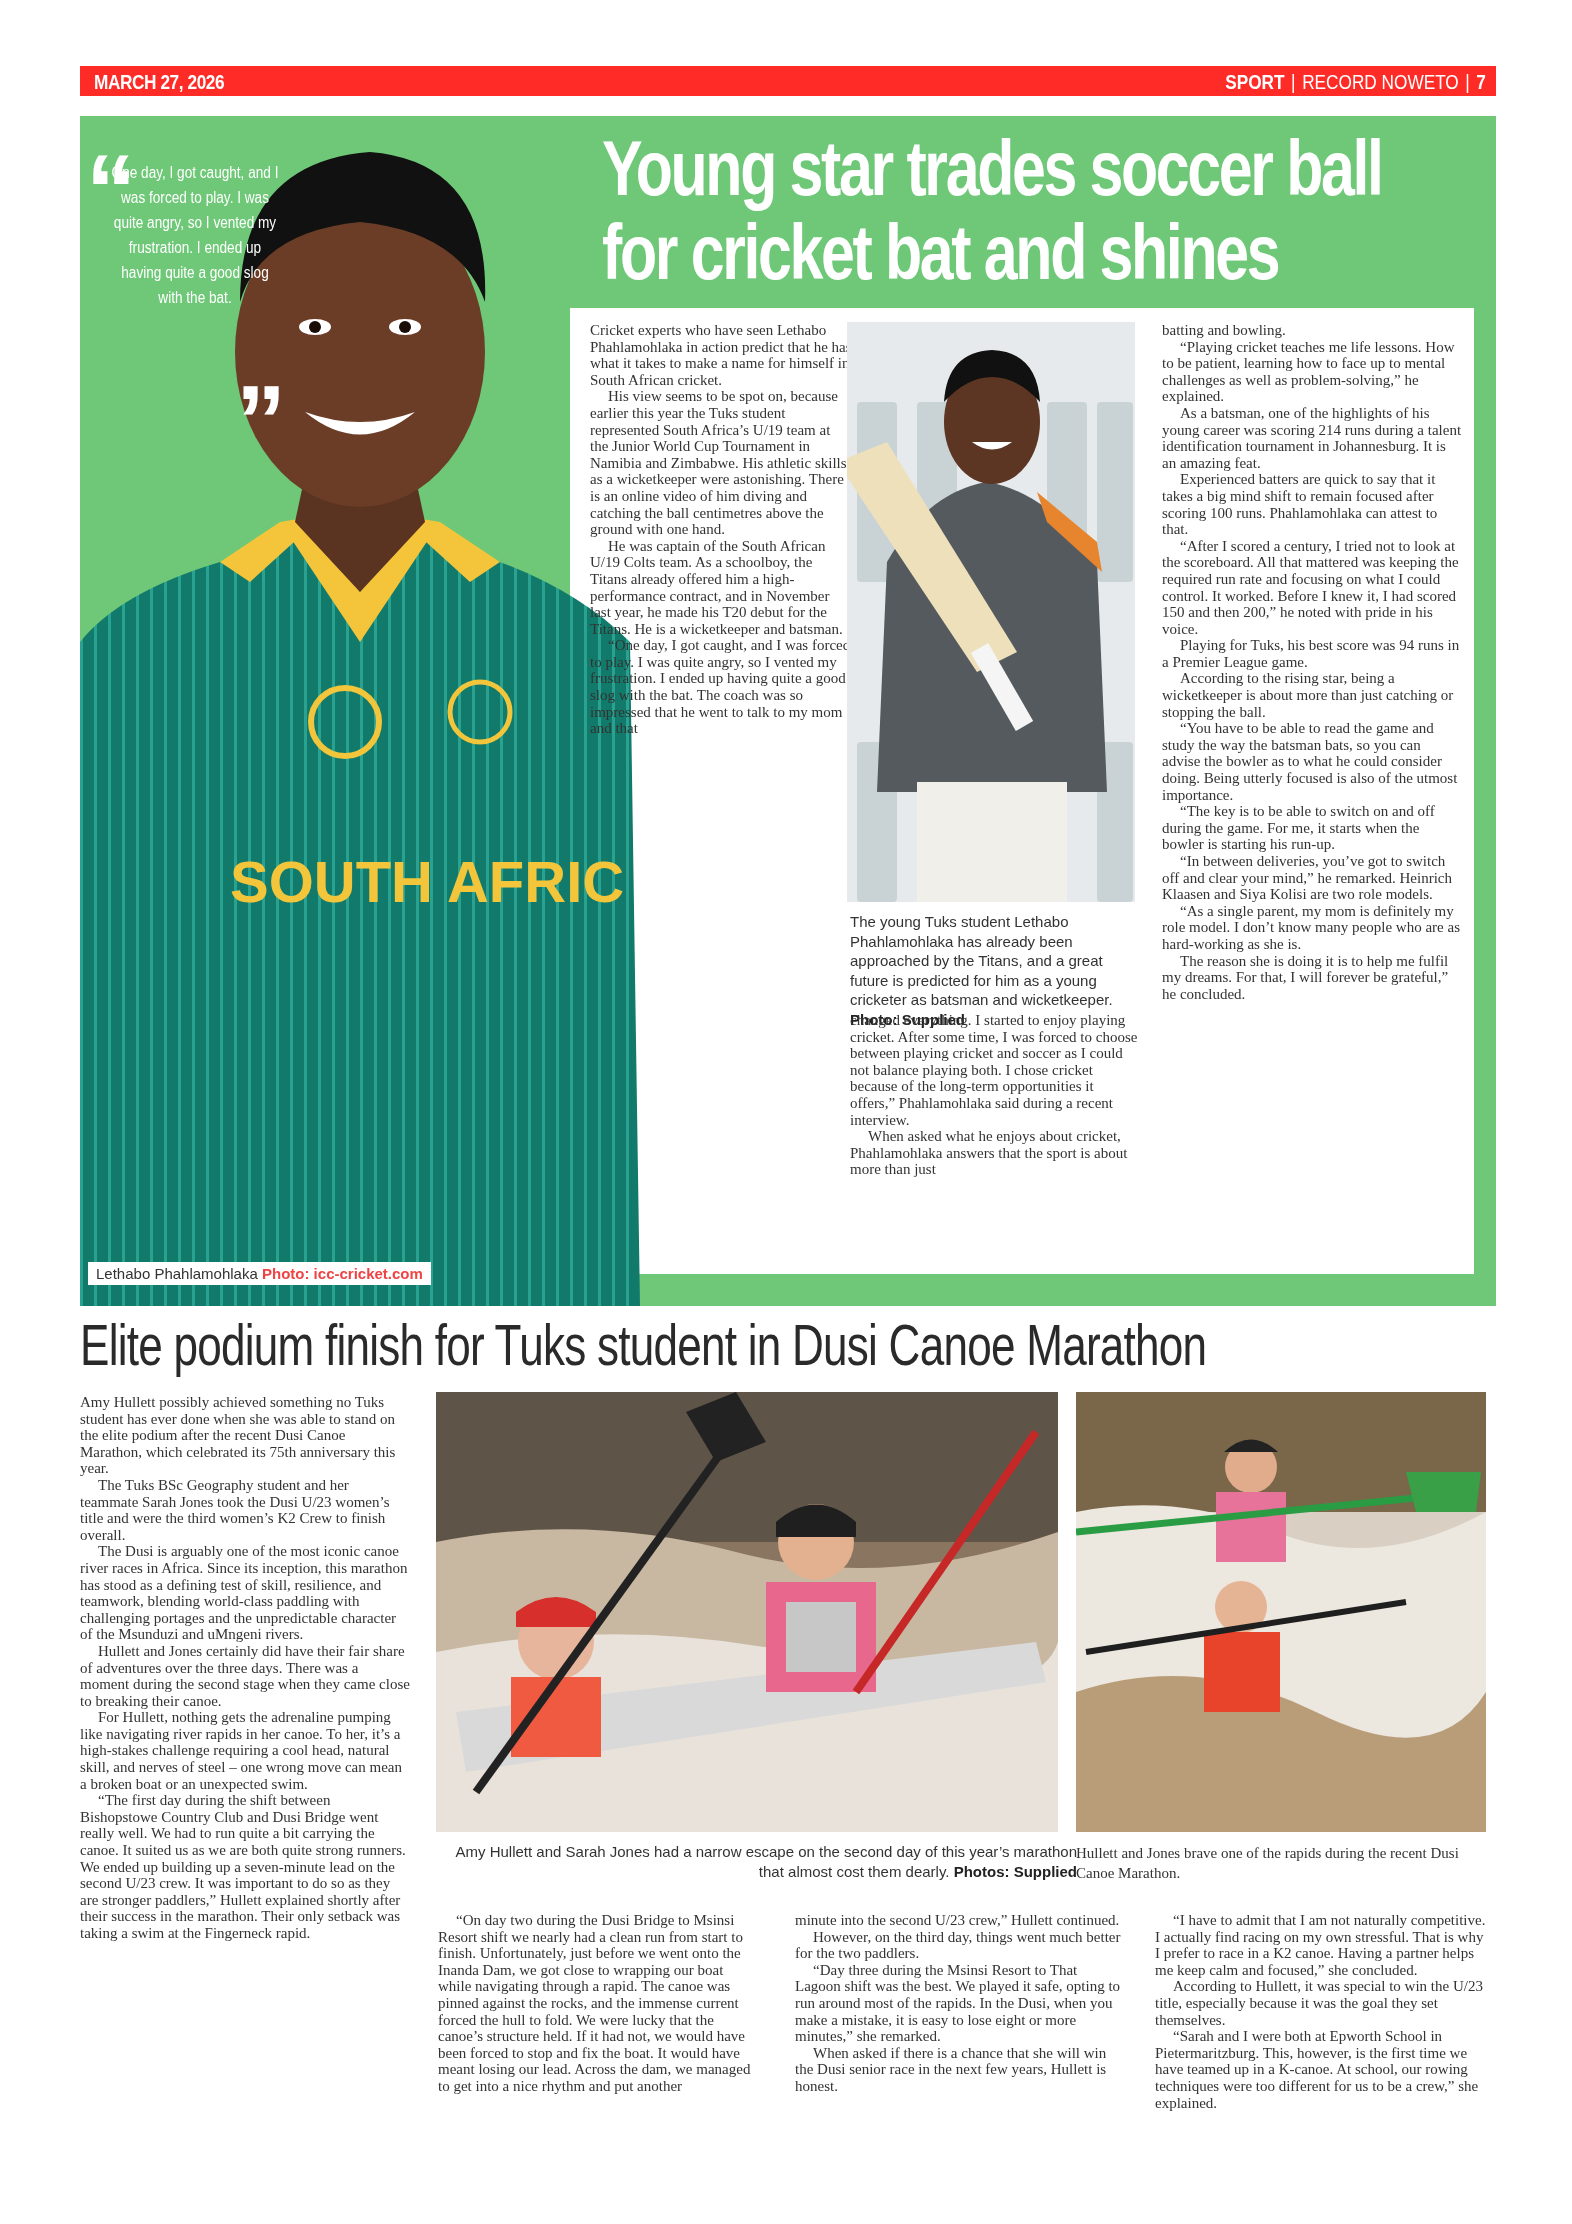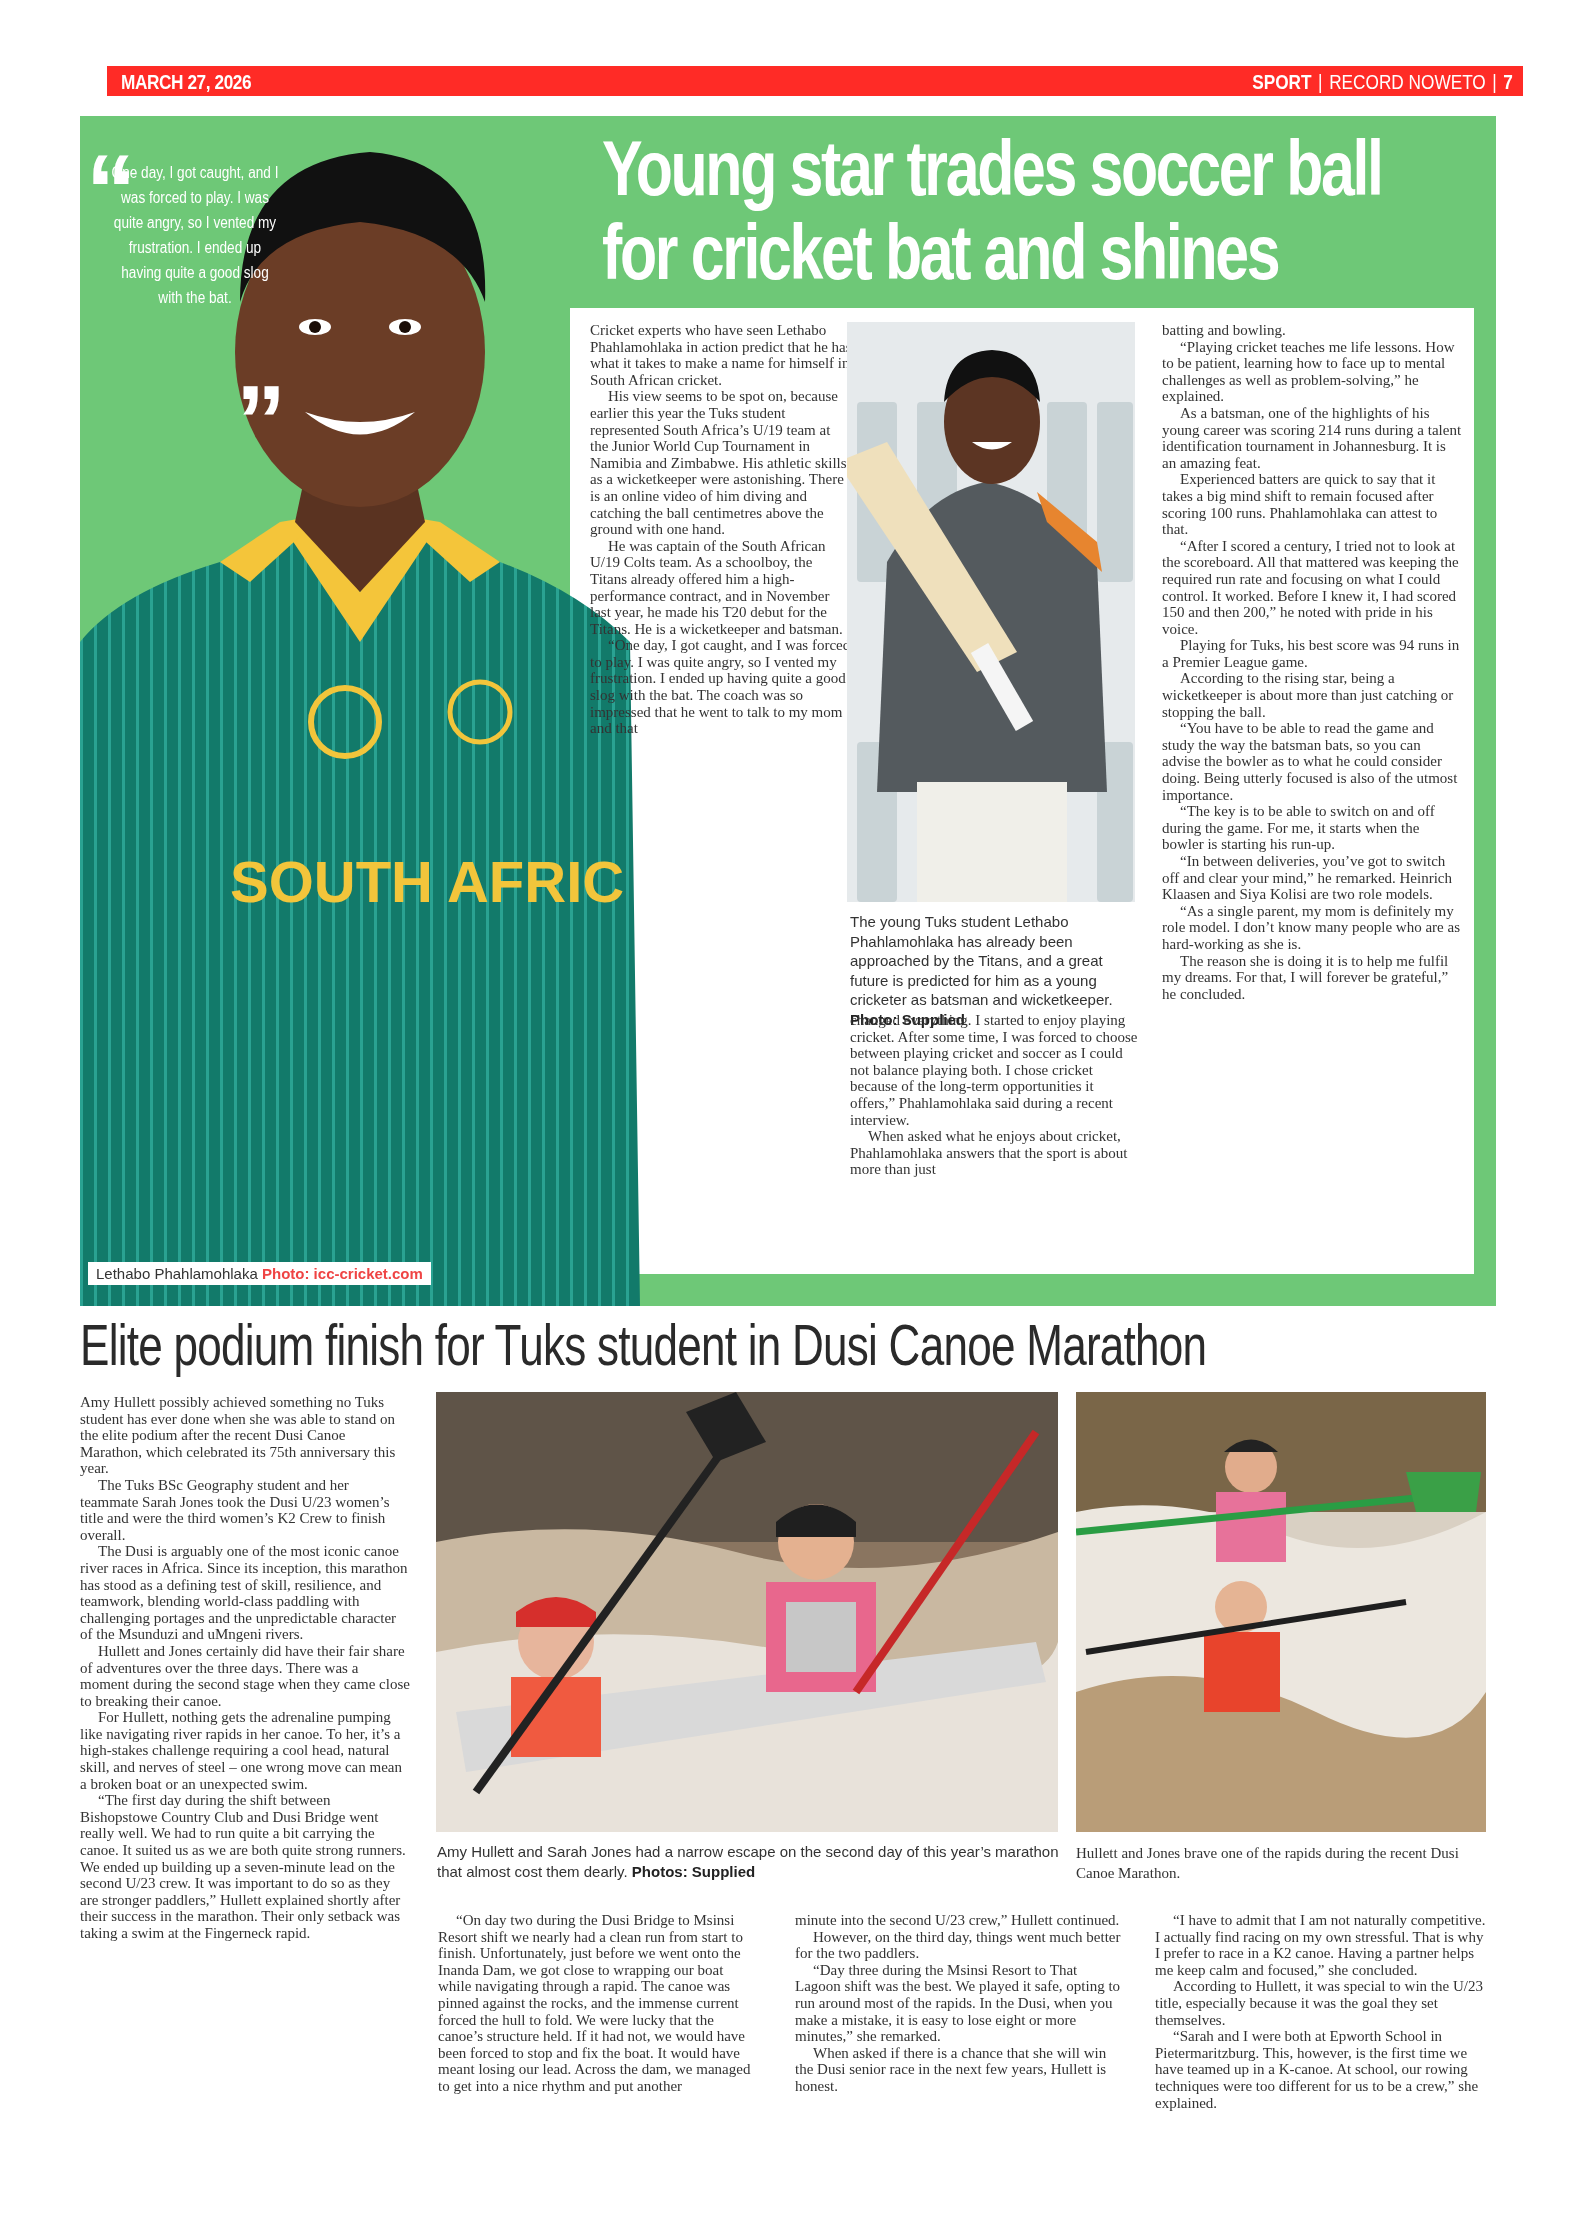--- a/index.html
+++ b/index.html
@@ -1,19 +1,19 @@
 <!DOCTYPE html>
 <html><head>
 <meta charset="utf-8">
 <style>
   html, body { margin:0; padding:0; background:#ffffff; }
   body { width:1572px; height:2224px; position:relative; overflow:hidden; font-family:"Liberation Serif", serif; color:#2b2b2b; }
   .abs { position:absolute; }
   
-  .topbar { left:80px; top:66px; width:1416px; height:30px; background:#ff2b26; color:#fff; font-family:"Liberation Sans", sans-serif; font-weight:bold;margin-left:27px; }
+  .topbar { left:80px; top:66px; width:1416px; height:30px; background:#ff2b26; color:#fff; font-family:"Liberation Sans", sans-serif; font-weight:bold; }
   .topbar .date { position:absolute; left:14px; top:4px; font-size:21px; letter-spacing:-0.5px; transform:scaleX(0.82); transform-origin:left center; }
   .topbar .right { position:absolute; right:10px; top:4px; font-size:21px; white-space:nowrap; transform:scaleX(0.82); transform-origin:right center; }
   .topbar .right .light { font-weight:normal; }
   .topbar .right .sep { font-weight:normal; margin:0 8px; }
   
   .greenbox { left:80px; top:116px; width:1416px; height:1190px; background:#6ec877; }
   .white-panel { left:570px; top:308px; width:904px; height:966px; background:#ffffff; }
   
   .headline { left:602px; top:126px; width:890px; color:#ffffff; font-family:"Liberation Sans", sans-serif; font-weight:bold; font-size:78px; line-height:84px; letter-spacing:-3px; transform:scaleX(0.78); transform-origin:left top; width:1140px; }
   
@@ -36,21 +36,21 @@
   .inset { left:847px; top:322px; width:288px; height:580px; background:#dfe4e7; overflow:hidden; }
   .inset-cap { left:850px; top:912px; width:290px; font-family:"Liberation Sans", sans-serif; font-size:15px; line-height:19.5px; color:#333; }
   
   .h2 { left:80px; top:1310px; white-space:nowrap; font-family:"Liberation Sans", sans-serif; font-size:58px; line-height:70px; color:#2a2a2a; transform:scaleX(0.76); transform-origin:left top; letter-spacing:-1px; }
   .d1 { left:80px; top:1394px; width:330px; }
   .d2 { left:438px; top:1912px; width:320px; }
   .d3 { left:795px; top:1912px; width:330px; }
   .d4 { left:1155px; top:1912px; width:335px; }
   .photo-canoe1 { left:436px; top:1392px; width:622px; height:440px; overflow:hidden; }
   .photo-canoe2 { left:1076px; top:1392px; width:410px; height:440px; overflow:hidden; }
-  .cap2 { left:437px; top:1842px; width:640px; font-family:"Liberation Sans", sans-serif; font-size:15px; line-height:19.5px; color:#333; }
+  .cap2 { left:437px; top:1842px; width:640px; font-family:"Liberation Sans", sans-serif; font-size:15px; line-height:19.5px; color:#333;text-align:right; }
   .cap3 { left:1076px; top:1844px; width:410px; font-family:Liberation Serif, serif; font-size:15px; line-height:19.5px; color:#333; }
   b.credit { font-weight:bold; color:#222; }
 </style>
 </head>
 <body>
 
 <div class="abs topbar">
   <span class="date">MARCH 27, 2026</span>
   <span class="right">
     <span>SPORT</span><span class="sep">|</span><span class="light">RECORD NOWETO</span><span class="sep">|</span><span>7</span>

